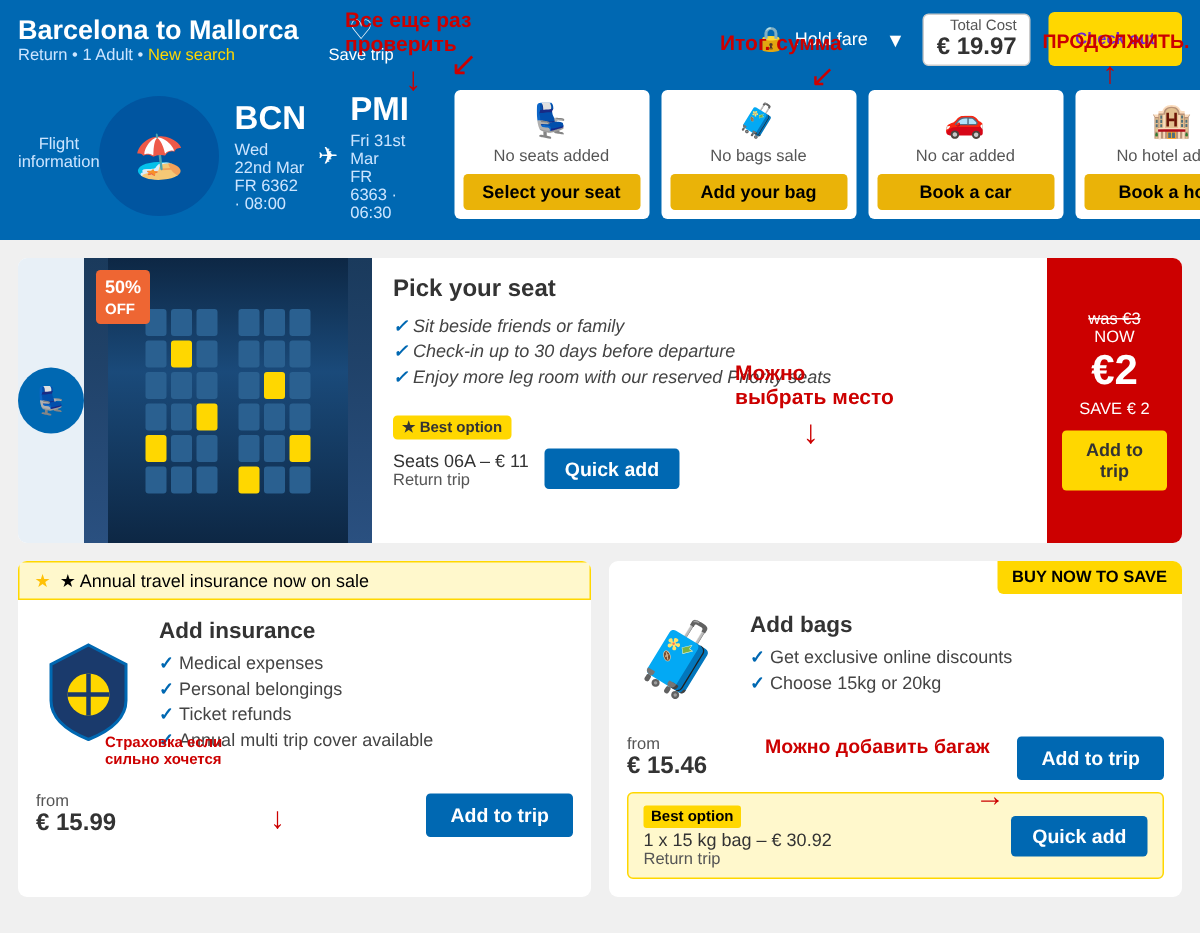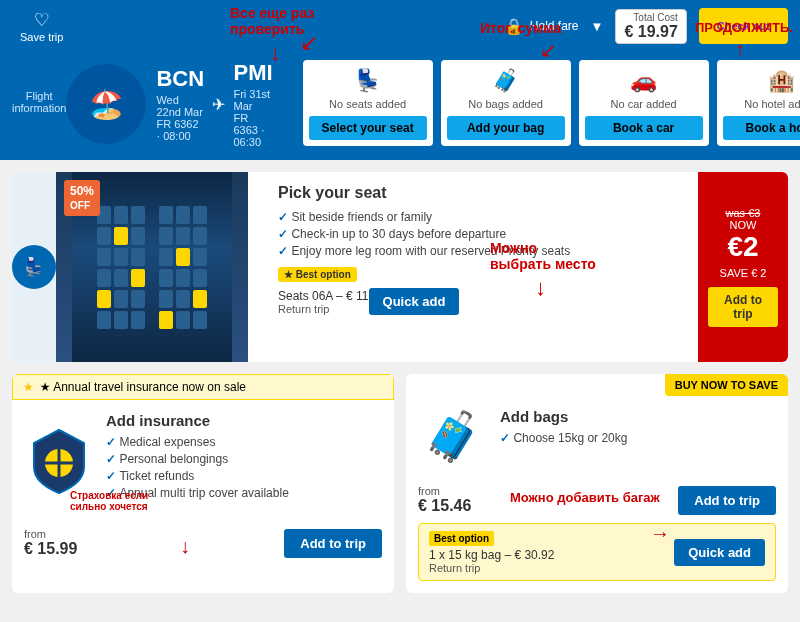--- a/index.html
+++ b/index.html
@@ -26,43 +26,43 @@
     .flight-badge { width: 80px; height: 80px; border-radius: 50%; overflow: hidden; background: #0055a0; flex-shrink: 0; display: flex; align-items: center; justify-content: center; font-size: 28px; }
     .airports-row { display: flex; align-items: center; gap: 8px; }
     .airport-code { font-size: 22px; font-weight: bold; color: white; }
     .plane-icon { color: white; font-size: 16px; }
     .flight-leg { font-size: 11px; color: #cce5ff; }
     .flight-date { font-size: 11px; color: #cce5ff; margin-top: 2px; }
     .services-row { display: flex; gap: 8px; margin-left: auto; }
     .service-card { background: white; border-radius: 4px; width: 130px; display: flex; flex-direction: column; align-items: center; padding: 8px 6px 6px; }
     .service-icon { font-size: 22px; color: #aaa; margin-bottom: 4px; }
     .service-text { font-size: 11px; color: #555; margin-bottom: 6px; text-align: center; }
-    .service-btn { background: #0ea5e9; border: none; border-radius: 3px; padding: 5px 10px; font-size: 12px; font-weight: bold; cursor: pointer; width: 100%; }
+    .service-btn { background: #eab308; border: none; border-radius: 3px; padding: 5px 10px; font-size: 12px; font-weight: bold; cursor: pointer; width: 100%; }
 
     
     .main { padding: 12px; display: flex; flex-direction: column; gap: 12px; }
 
     
     .seat-card { background: white; border-radius: 6px; overflow: hidden; display: flex; position: relative; }
     .seat-img { width: 192px; flex-shrink: 0; background: linear-gradient(to bottom, #1a3a5c, #2a5080); display: flex; align-items: center; justify-content: center; position: relative; }
     .seat-img-inner { width: 160px; height: 190px; background: linear-gradient(180deg, #0d2744 0%, #1a4a7a 40%, #0d2744 100%); display: flex; align-items: center; justify-content: center; }
     .seat-rows { display: flex; flex-direction: column; gap: 3px; padding: 8px; }
     .seat-row-r { display: flex; gap: 3px; }
     .seat-s { width: 14px; height: 18px; border-radius: 2px; background: #2a6090; }
     .seat-s.yellow { background: #ffd700; }
     .badge-50 { position: absolute; top: 8px; left: 8px; background: #e63; color: white; font-size: 12px; font-weight: bold; padding: 4px 6px; border-radius: 3px; }
     .badge-50 .off { font-size: 10px; }
-    .seat-content { padding: 12px 30px; flex: 1; }
+    .seat-content { padding: 12px 14px; flex: 1; }
     .seat-title { font-size: 16px; font-weight: bold; color: #333; margin-bottom: 8px; }
-    .seat-features { list-style: none; margin-bottom: 8px; }
+    .seat-features { list-style: none; margin-bottom: 18px; font-style: italic; }
     .seat-features li { font-size: 12px; color: #444; margin-bottom: 3px; }
     .seat-features li::before { content: '✓ '; color: #0068b2; font-weight: bold; }
     .best-option-badge { background: #ffd700; color: #333; font-size: 10px; font-weight: bold; border-radius: 3px; padding: 2px 6px; display: inline-block; margin-bottom: 6px; }
     .best-option-badge::before { content: '★ '; }
-    .seat-price-row { display: flex; align-items: center; }
+    .seat-price-row { display: flex; align-items: center; gap: 10px; }
     .seat-price-text { font-size: 12px; color: #333; }
     .quick-add-btn { background: #0068b2; color: white; border: none; border-radius: 3px; padding: 6px 14px; font-size: 13px; font-weight: bold; cursor: pointer; }
     .seat-promo { background: #cc0000; color: white; width: 90px; flex-shrink: 0; display: flex; flex-direction: column; align-items: center; justify-content: center; padding: 10px; text-align: center; }
     .was-price { font-size: 11px; text-decoration: line-through; }
     .now-label { font-size: 11px; }
     .promo-price { font-size: 28px; font-weight: bold; }
     .save-text { font-size: 11px; margin-top: 4px; }
     .add-trip-btn-red { background: #ffd700; color: #333; border: none; border-radius: 3px; padding: 6px 10px; font-size: 12px; font-weight: bold; cursor: pointer; margin-top: 8px; width: 100%; }
 
     
@@ -83,20 +83,27 @@
     .sidebar-btn { width: 44px; height: 44px; background: #0068b2; border-radius: 50%; display: flex; align-items: center; justify-content: center; color: white; font-size: 20px; cursor: pointer; }
 
     .page-wrapper { position: relative; width: 800px; }
   </style>
 </head>
 <body>
 
 <div class="page-wrapper">
 
   <div class="header">
+    <div>
+      <div class="header-title">Barcelona to Mallorca</div>
+      <div class="header-sub">
+        <span>Return • 1 Adult •</span>
+        <a>New search</a>
+      </div>
+    </div>
     <div class="save-trip">
       <span class="heart-icon">♡</span>
       <span>Save trip</span>
     </div>
     <div class="header-spacer"></div>
     <div class="hold-fare">
       <span class="lock-icon">🔒</span>
       <span>Hold fare</span>
     </div>
     <span style="color:white;cursor:pointer;">▼</span>
@@ -131,21 +138,21 @@
         </div>
       </div>
       <div class="services-row" style="margin-left:20px;">
         <div class="service-card">
           <div class="service-icon">💺</div>
           <div class="service-text">No seats added</div>
           <button class="service-btn">Select your seat</button>
         </div>
         <div class="service-card">
           <div class="service-icon">🧳</div>
-          <div class="service-text">No bags added</div>
+          <div class="service-text">No bags sale</div>
           <button class="service-btn">Add your bag</button>
         </div>
         <div class="service-card">
           <div class="service-icon">🚗</div>
           <div class="service-text">No car added</div>
           <button class="service-btn">Book a car</button>
         </div>
         <div class="service-card">
           <div class="service-icon">🏨</div>
           <div class="service-text">No hotel added</div>
@@ -291,20 +298,21 @@
         <div style="display:flex;justify-content:flex-end;">
           <div style="background:#ffd700;padding:5px 10px;font-size:11px;font-weight:bold;text-align:center;border-radius:0 0 0 4px;">BUY NOW TO SAVE</div>
         </div>
         <div class="card-body">
           <div class="card-icon-area">
             <div style="font-size:48px;">🧳</div>
           </div>
           <div class="card-info">
             <div class="card-title">Add bags</div>
             <ul class="card-features">
+              <li>Get exclusive online discounts</li>
               <li>Choose 15kg or 20kg</li>
             </ul>
           </div>
         </div>
         <div style="padding:0 12px 8px;display:flex;justify-content:space-between;align-items:flex-end;">
           <div>
             <div class="card-from">from</div>
             <div class="card-price">€ 15.46</div>
           </div>
           <button class="add-trip-btn-blue">Add to trip</button>

